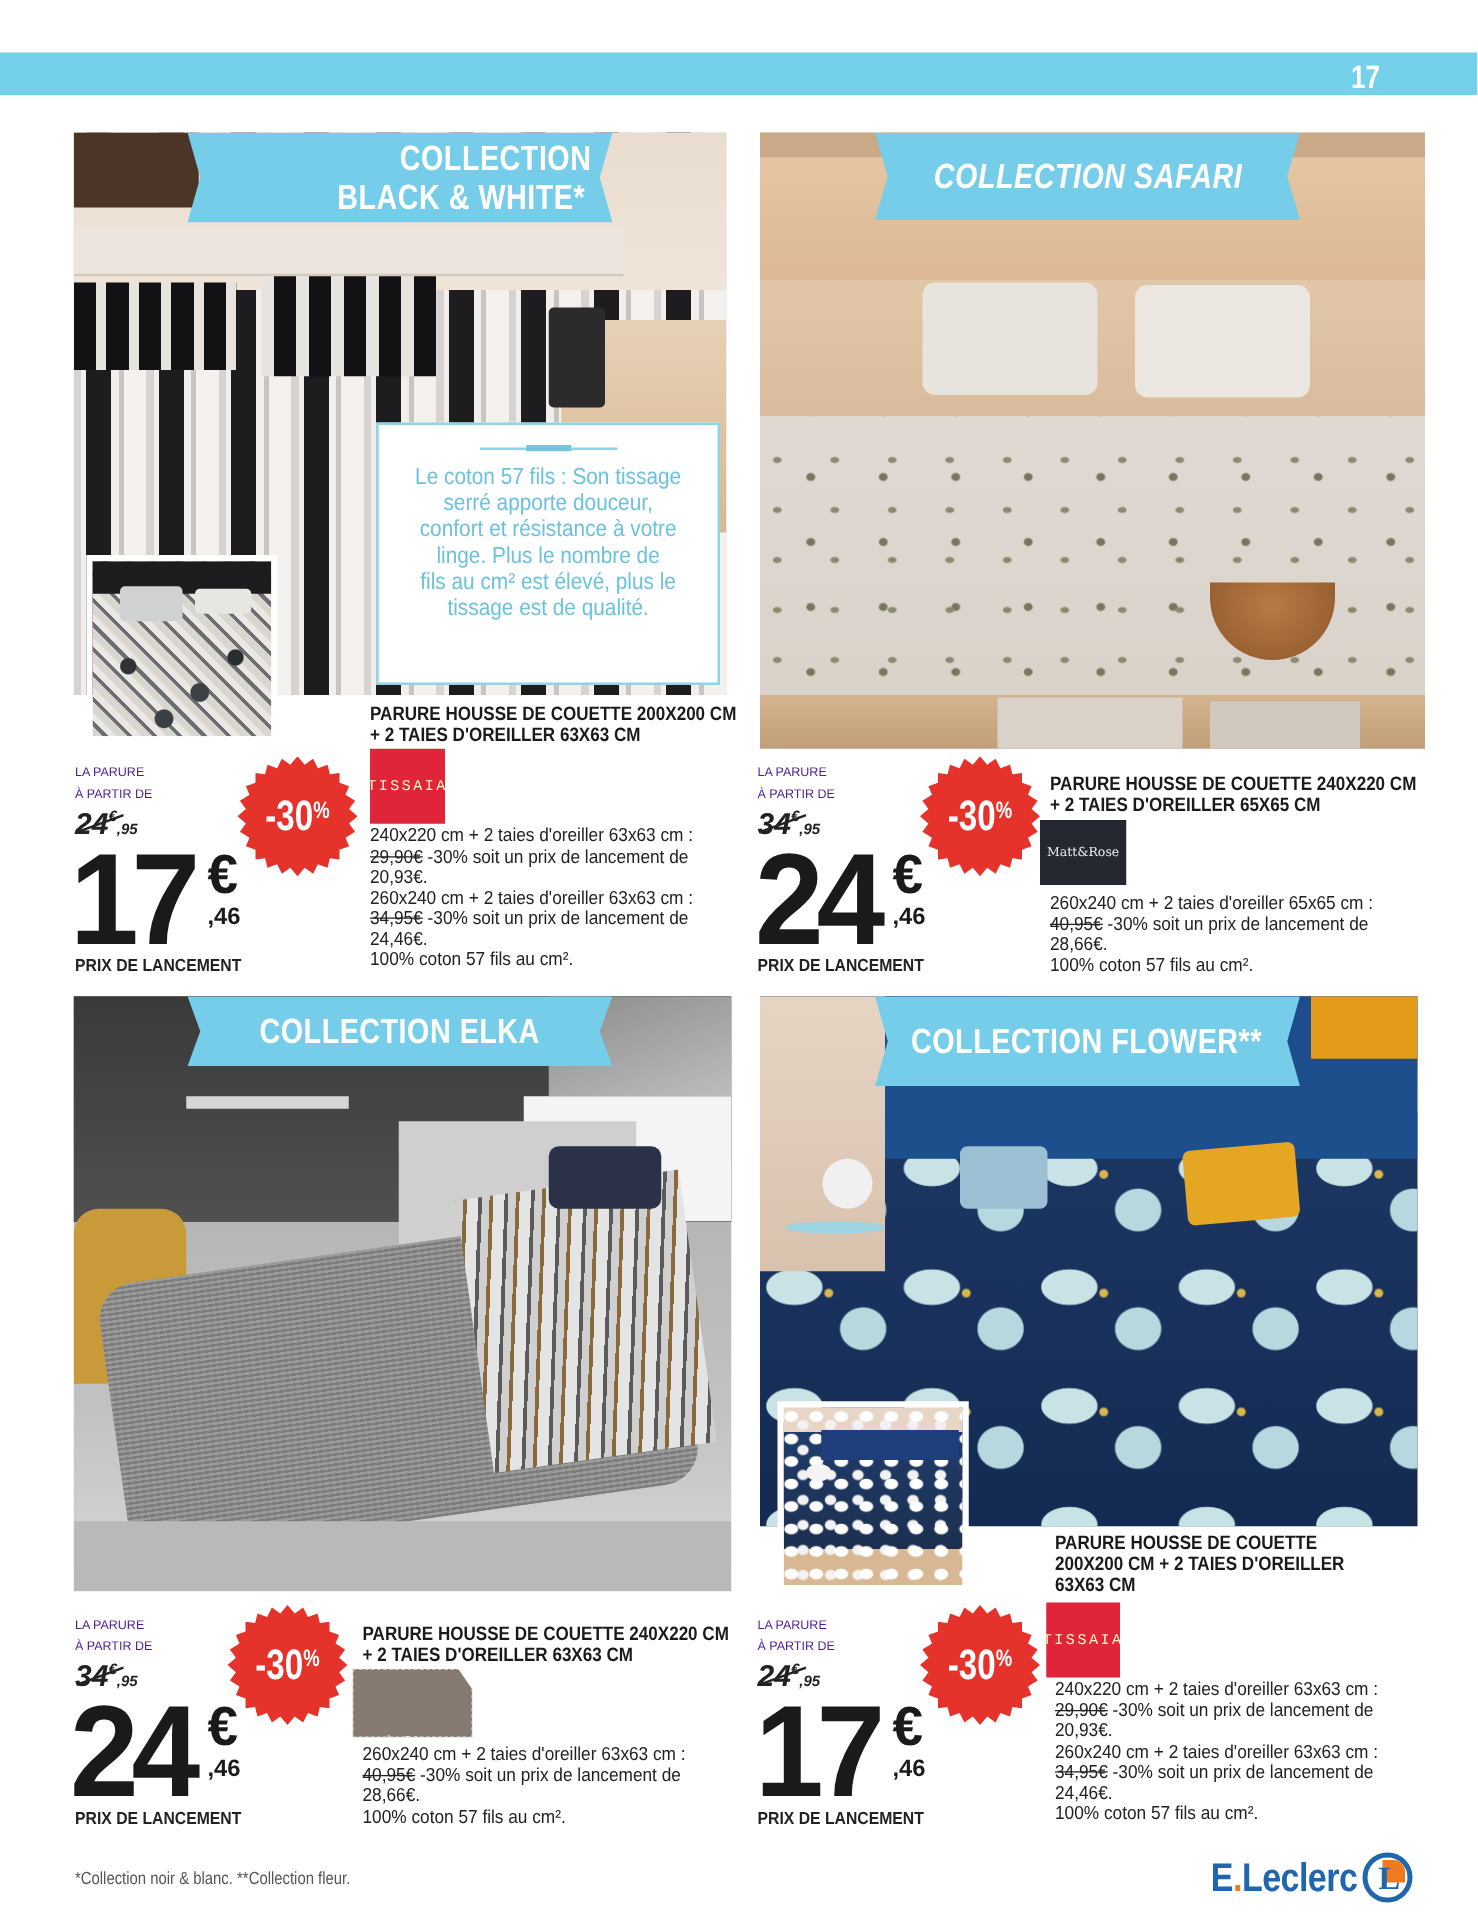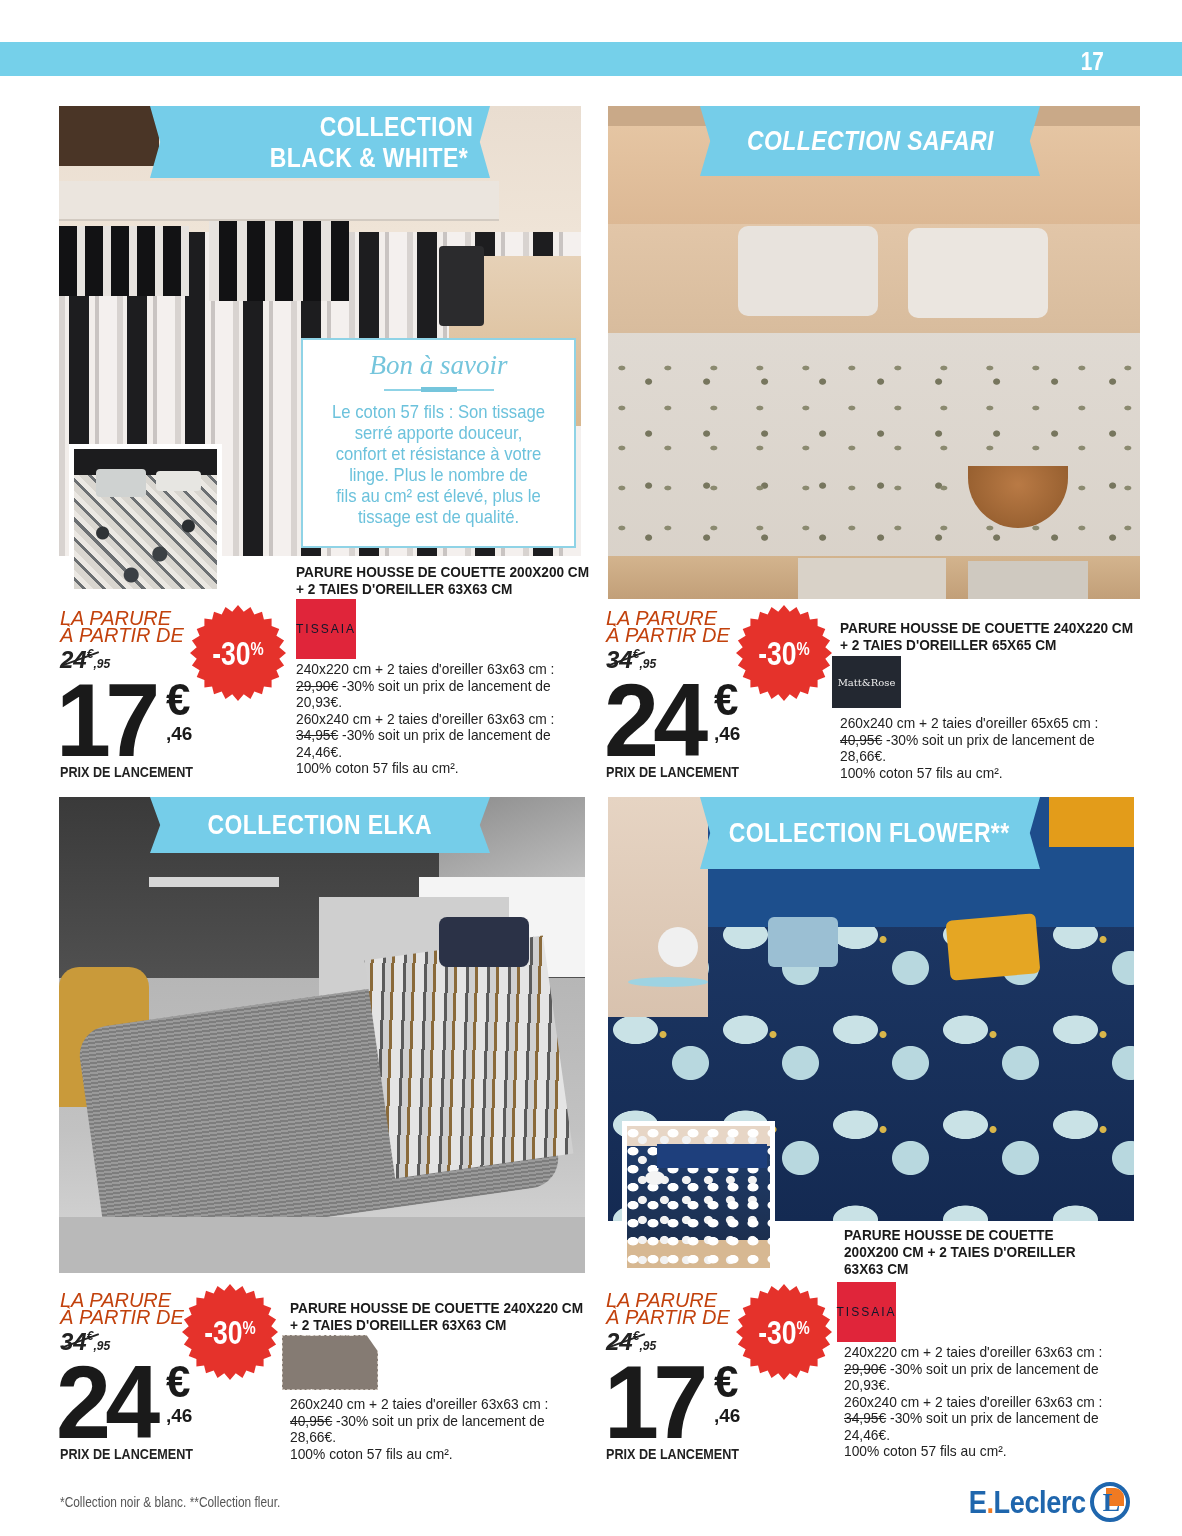--- a/index.html
+++ b/index.html
@@ -15,40 +15,40 @@
   .banner span { display: block; transform: scaleX(0.82); font-size: 28px; white-space: nowrap; }
 
   .inset { position: absolute; border: 5px solid #fff; overflow: hidden; }
 
   .info-box { position: absolute; background: #fff; border: 2px solid #8fd3e6; text-align: center; padding: 10px 12px; }
   .info-title { font-family: "Liberation Serif", serif; font-style: italic; color: #75c5dc; font-size: 27px; }
   .info-sep { width: 110px; height: 2px; background: #8fd3e6; margin: 8px auto 10px; position: relative; }
   .info-sep::after { content: ""; position: absolute; left: 37px; top: -2px; width: 36px; height: 5px; background: #75c5dc; }
   .info-text { color: #6cc2dc; font-size: 18.5px; line-height: 21px; transform: scaleX(0.9); }
 
-  .la-parure { position: absolute; font-size: 20px; line-height: 17px; color: #c2410c; font-style: italic; }
+  .la-parure { position: absolute; font-size: 10px; line-height: 17px; color: #4c1d95; }
   .old-price { position: absolute; font-weight: bold; font-size: 24px; color: #222; font-style: italic; }
   .old-price .cur { font-size: 12px; position: relative; top: -10px; }
   .old-price .dec { font-size: 12px; }
   .old-price::after { content: ""; position: absolute; left: 0; top: 12px; width: 40px; height: 2px; background: #222; transform: rotate(-20deg); }
 
   .big-price { position: absolute; font-weight: bold; color: #1a1a1a; line-height: 1; }
   .big-int { font-size: 104px; letter-spacing: -6px; display: inline-block; transform: scaleX(0.95); transform-origin: left; }
   .big-euro { position: absolute; font-size: 44px; }
   .big-dec { position: absolute; font-size: 19px; }
   .launch { position: absolute; font-weight: bold; font-size: 14px; color: #222; transform: scaleX(0.9); transform-origin: left; white-space: nowrap; }
 
   .burst { position: absolute; width: 96px; height: 96px; background: #e5322b; display: flex; align-items: center; justify-content: center;
            clip-path: polygon(50% 0%,56% 7%,63% 2%,67% 10%,75% 7%,77% 15%,85% 14%,85% 22%,93% 25%,90% 32%,98% 37%,93% 44%,100% 50%,93% 56%,98% 63%,90% 68%,93% 75%,85% 78%,85% 86%,77% 85%,75% 93%,67% 90%,63% 98%,56% 93%,50% 100%,44% 93%,37% 98%,33% 90%,25% 93%,23% 85%,15% 86%,15% 78%,7% 75%,10% 68%,2% 63%,7% 56%,0% 50%,7% 44%,2% 37%,10% 32%,7% 25%,15% 22%,15% 14%,23% 15%,25% 7%,33% 10%,37% 2%,44% 7%); }
   .burst-text { color: #fff; font-weight: bold; font-size: 34px; transform: scaleX(0.78); white-space: nowrap; }
   .burst-text small { font-size: 19px; vertical-align: top; position: relative; top: 4px; }
 
   .prod-title { position: absolute; font-weight: bold; font-size: 15.5px; line-height: 17px; color: #1a1a1a; transform: scaleX(0.88); transform-origin: left; white-space: nowrap; }
   .brand { position: absolute; display: flex; align-items: center; justify-content: center; }
-  .brand-tissaia { background: #e0253a; color: #0f172a; font-size: 12px; letter-spacing: 2px; }
+  .brand-tissaia { background: #e0253a; color: #fef9c3; font-size: 12px; letter-spacing: 2px; font-family: Liberation Mono, monospace; }
   .brand-matt { background: #232831; color: #eee; font-family: "DejaVu Serif", serif; font-size: 10px; }
   .brand-ateliers { background: #857b73; color: #f2eee9; font-family: "DejaVu Serif", serif; font-style: italic; font-size: 13px; line-height: 14px; text-align: center;
                     clip-path: polygon(0 0, 88% 0, 100% 30%, 100% 100%, 0 100%); border: 1px dashed #c9c0b8; }
   .desc { position: absolute; font-size: 15px; line-height: 16.5px; color: #222; transform: scaleX(0.92); transform-origin: left; white-space: nowrap; }
   .desc .strike { text-decoration: line-through; }
 
   .footnote { position: absolute; left: 60px; top: 1494px; font-size: 14px; color: #555; transform: scaleX(0.85); transform-origin: left; white-space: nowrap; }
   .logo { position: absolute; left: 948px; top: 1482px; display: flex; align-items: center; }
   .logo-text { font-weight: bold; font-size: 32px; color: #1f66ad; transform: scaleX(0.85); transform-origin: right; letter-spacing: -0.5px; }
   .logo-text .dot { color: #f07a22; }
@@ -73,21 +73,20 @@
     <div style="position:absolute;left:0;top:120px;width:130px;height:70px;background:repeating-linear-gradient(90deg,#121214 0 18px,#e7e3df 18px 26px);"></div>
     <div style="position:absolute;left:150px;top:115px;width:140px;height:80px;background:repeating-linear-gradient(90deg,#e7e3df 0 10px,#121214 10px 28px);"></div>
     <div style="position:absolute;left:390px;top:150px;width:132px;height:170px;background:linear-gradient(180deg,#e6d1b7,#d8b890);"></div>
     <div style="position:absolute;left:380px;top:140px;width:45px;height:80px;background:#2b2b2d;border-radius:4px;"></div>
   </div>
   <div class="banner" style="left:150px;top:106px;width:340px;height:72px;align-items:flex-end;">
     <span>COLLECTION</span>
     <span>BLACK &amp; WHITE*</span>
   </div>
   <div class="info-box" style="left:301px;top:338px;width:275px;height:210px;">
-    <div class="info-title">Bon à savoir</div>
     <div class="info-sep"></div>
     <div class="info-text">
       <div>Le coton 57 fils : Son tissage</div>
       <div>serré apporte douceur,</div>
       <div>confort et résistance à votre</div>
       <div>linge. Plus le nombre de</div>
       <div>fils au cm² est élevé, plus le</div>
       <div>tissage est de qualité.</div>
     </div>
   </div>

